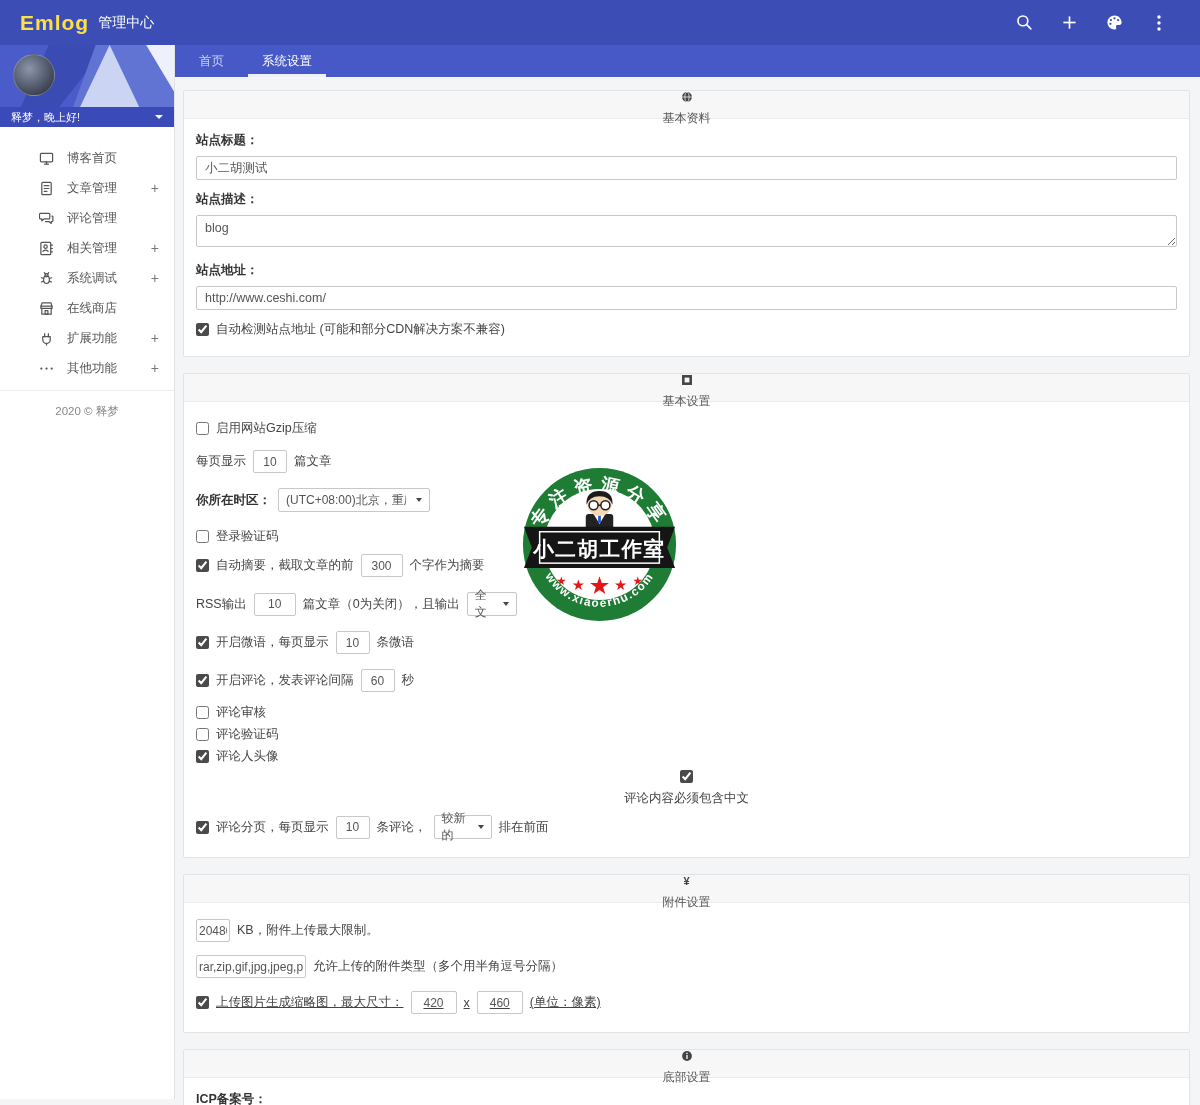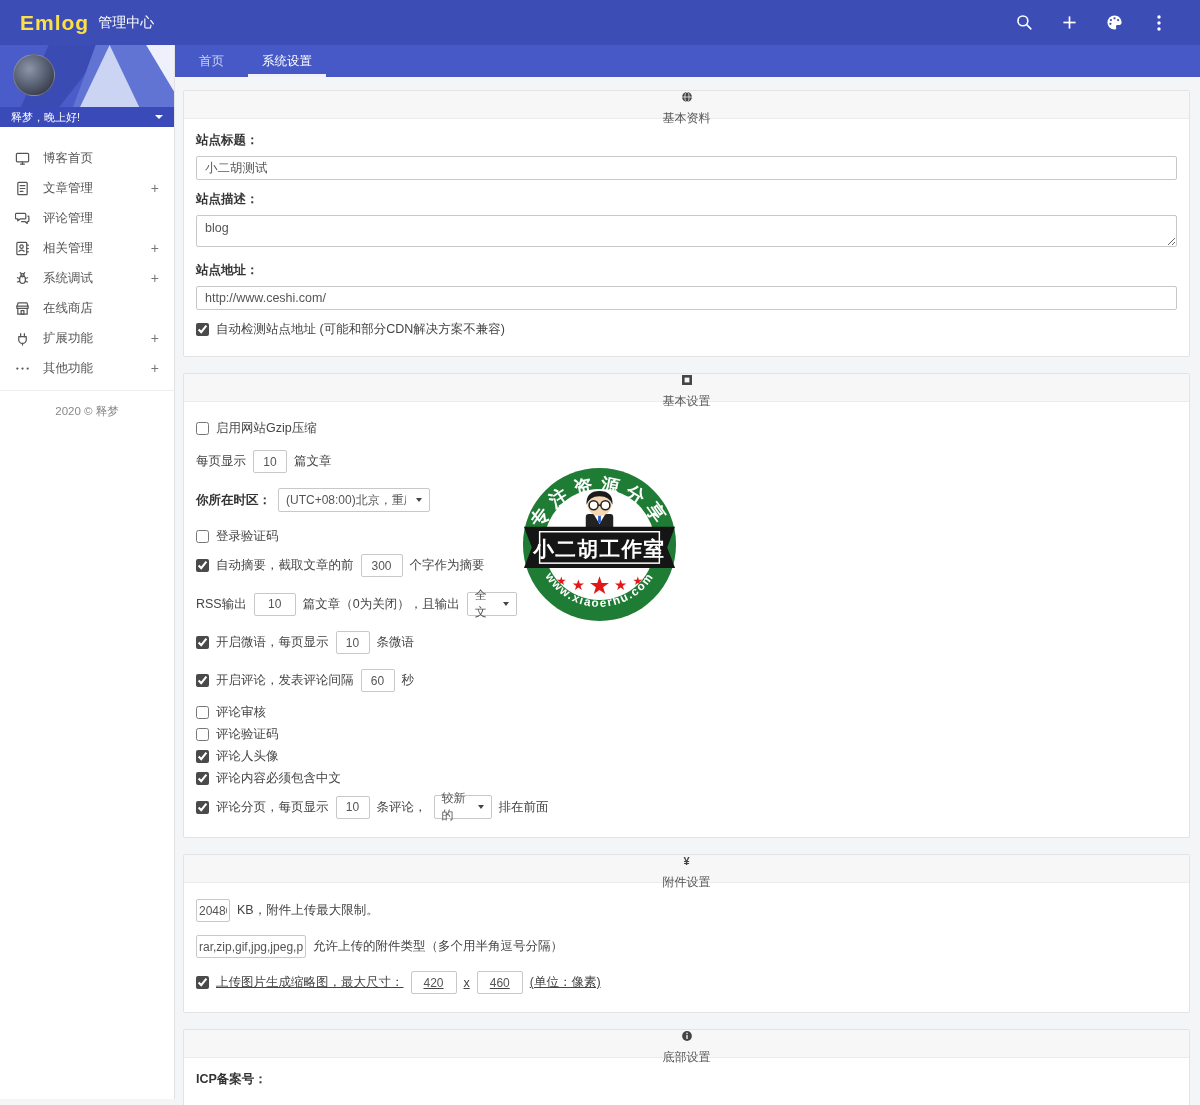--- a/index.html
+++ b/index.html
@@ -25,21 +25,21 @@
   .tri-2 { background:#6174d4; clip-path:polygon(55% 0,100% 0,100% 100%,42% 100%); }
   .tri-3 { background:#ccd4f3; clip-path:polygon(63% 0,80% 100%,46% 100%); }
   .tri-4 { background:#eef1fb; clip-path:polygon(84% 0,100% 0,100% 75%); }
   .avatar { position:absolute; left:13px; top:9px; width:42px; height:42px; border-radius:50%;
     background:radial-gradient(circle at 38% 35%, #8d96a8 0%, #5a6275 45%, #23262f 100%);
     border:1px solid rgba(255,255,255,.25); cursor:pointer; }
   .greeting { height:20px; background:#3a4ab8; color:#fff; font-size:11px;
     display:flex; align-items:center; justify-content:space-between; padding:0 11px; cursor:pointer; }
   .caret-down { width:0; height:0; border-left:4px solid transparent; border-right:4px solid transparent;
     border-top:4px solid #fff; }
-  .menu { padding-top:16px; }
+  .menu { padding-top:16px;margin-left:24px; }
   .menu-item { height:30px; display:flex; align-items:center; padding:0 15px;
     color:#555; font-size:12.5px; cursor:pointer; }
   .mi-icon { width:15px; height:15px; margin-right:13px; display:flex; align-items:center; }
   .mi-icon svg { stroke:#555; fill:none; stroke-width:1.3; stroke-linecap:round; stroke-linejoin:round; }
   .mi-plus { margin-left:auto; color:#777; font-size:14px; font-weight:400; }
   .side-divider { border-top:1px solid #eee; margin-top:7px; }
   .side-footer { text-align:center; color:#888; font-size:11.5px; margin-top:13px; }
   
   .content { position:absolute; left:175px; top:45px; right:0; bottom:0; background:#f4f5f7; }
   .tabbar { height:32px; background:#4659c7; display:flex; align-items:stretch; padding-left:10px; }
@@ -322,21 +322,21 @@
           <span>评论审核</span>
         </div>
         <div class="chk-row" style="margin-top:5px;">
           <input type="checkbox" style="">
           <span>评论验证码</span>
         </div>
         <div class="chk-row" style="margin-top:5px;">
           <input type="checkbox" checked="" style="">
           <span>评论人头像</span>
         </div>
-        <div class="chk-row" style="margin-top:5px;">
+        <div class="chk-row" style="margin-top:5px;flex-direction:column;">
           <input type="checkbox" checked="" style="">
           <span>评论内容必须包含中文</span>
         </div>
         <div class="inline-row" style="margin-top:8px;">
           <input type="checkbox" checked="" style="">
           <span>评论分页，每页显示</span>
           <input class="mini-input w32" type="text" value="10" style="">
           <span>条评论，</span>
           <span class="sel" style="width:58px;">
             <span>较新的</span>

